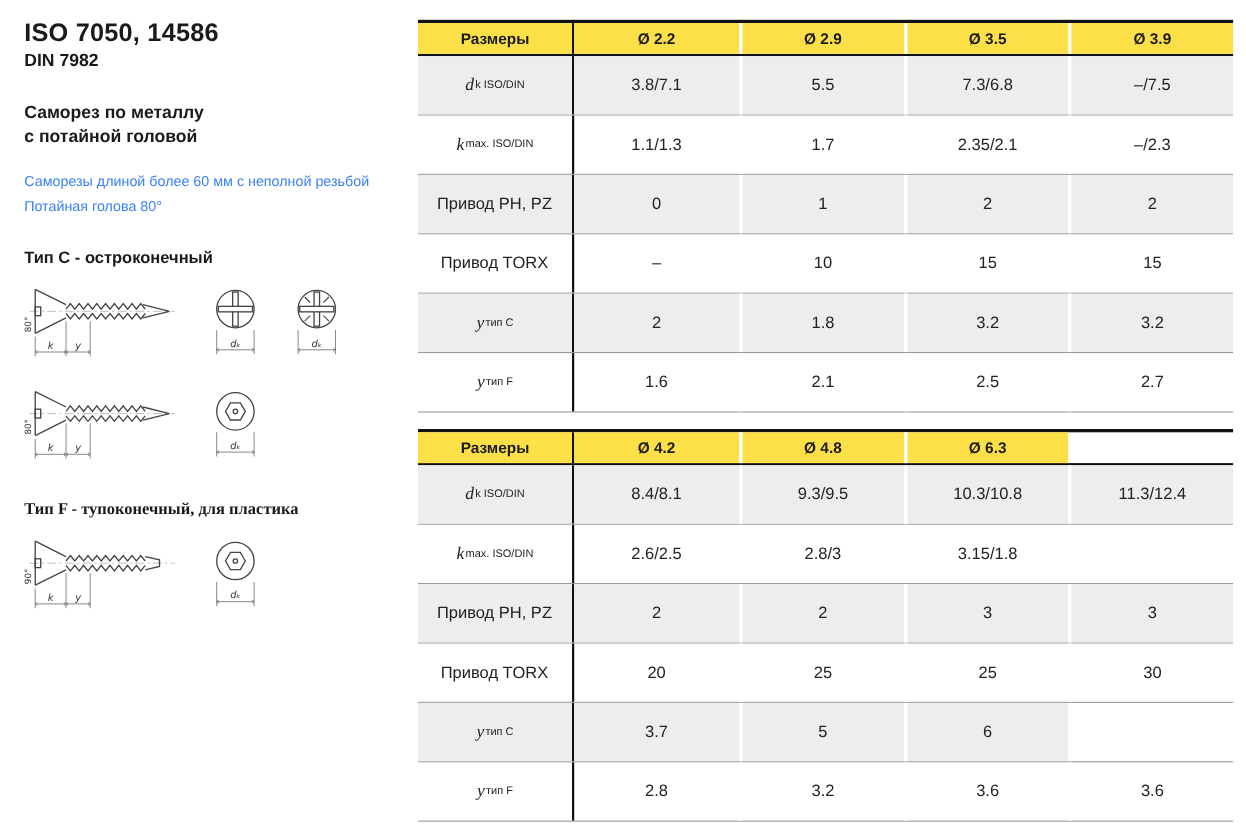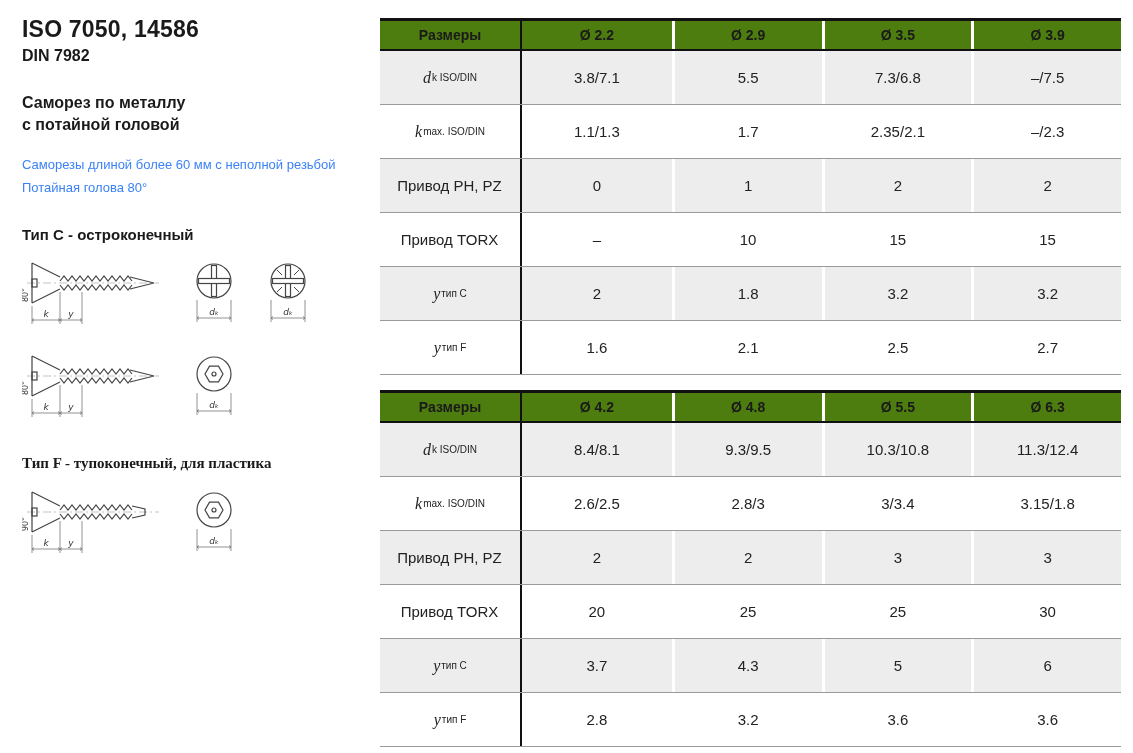--- a/index.html
+++ b/index.html
@@ -18,21 +18,21 @@
   svg text.dim-t{font-style:italic;}
   svg text.angle{font-style:normal;font-size:8px;}
 
   
   .tables{position:absolute;left:380px;top:18px;width:741px;}
   .spec-table{border-top:3px solid #111;border-bottom:1px solid #9a9a9a;}
   .spec-table + .spec-table{margin-top:15px;}
   .trow{display:grid;grid-template-columns:142px 1fr 1fr 1fr 1fr;}
   .trow > div:nth-child(n+3){border-left:3px solid #fff;}
   .thead{border-bottom:2px solid #111;}
-  .hcell{background:#4d7c0f;height:28px;display:flex;align-items:center;justify-content:center;font-weight:700;font-size:14px;}
+  .hcell{background:#fde047;height:28px;display:flex;align-items:center;justify-content:center;font-weight:700;font-size:14px;}
   .drow{height:53px;}
   .drow + .drow{border-top:1px solid #9a9a9a;}
   .cell{display:flex;align-items:center;justify-content:center;font-size:15px;color:#222;}
   .lcell{border-right:2px solid #111;}
   .shade > .cell{background:#ededed;}
   .lmain{font-size:15px;}
   .lmain.it{font-style:italic;font-family:"Liberation Serif",serif;font-size:16px;}
   sub.lsub{font-size:10px;margin-left:1px;color:#222;}
 </style>
 </head>
@@ -229,21 +229,20 @@
       <div class="cell">2.5</div>
       <div class="cell">2.7</div>
     </div>
   </section>
 
   <section class="spec-table">
     <div class="trow thead">
       <div class="hcell lcell">Размеры</div>
       <div class="hcell">Ø 4.2</div>
       <div class="hcell">Ø 4.8</div>
-      <div class="hcell">Ø 5.5</div>
       <div class="hcell">Ø 6.3</div>
     </div>
 
     <div class="trow drow shade">
       <div class="cell lcell">
           <span class="lmain it">d</span>
           <sub class="lsub">k ISO/DIN</sub>
         </div>
       <div class="cell">8.4/8.1</div>
       <div class="cell">9.3/9.5</div>
@@ -251,21 +250,20 @@
       <div class="cell">11.3/12.4</div>
     </div>
 
     <div class="trow drow">
       <div class="cell lcell">
           <span class="lmain it">k</span>
           <sub class="lsub">max. ISO/DIN</sub>
         </div>
       <div class="cell">2.6/2.5</div>
       <div class="cell">2.8/3</div>
-      <div class="cell">3/3.4</div>
       <div class="cell">3.15/1.8</div>
     </div>
 
     <div class="trow drow shade">
       <div class="cell lcell">
           <span class="lmain">Привод PH, PZ</span>
           <sub class="lsub"></sub>
         </div>
       <div class="cell">2</div>
       <div class="cell">2</div>
@@ -283,21 +281,20 @@
       <div class="cell">25</div>
       <div class="cell">30</div>
     </div>
 
     <div class="trow drow shade">
       <div class="cell lcell">
           <span class="lmain it">y</span>
           <sub class="lsub">тип C</sub>
         </div>
       <div class="cell">3.7</div>
-      <div class="cell">4.3</div>
       <div class="cell">5</div>
       <div class="cell">6</div>
     </div>
 
     <div class="trow drow">
       <div class="cell lcell">
           <span class="lmain it">y</span>
           <sub class="lsub">тип F</sub>
         </div>
       <div class="cell">2.8</div>

